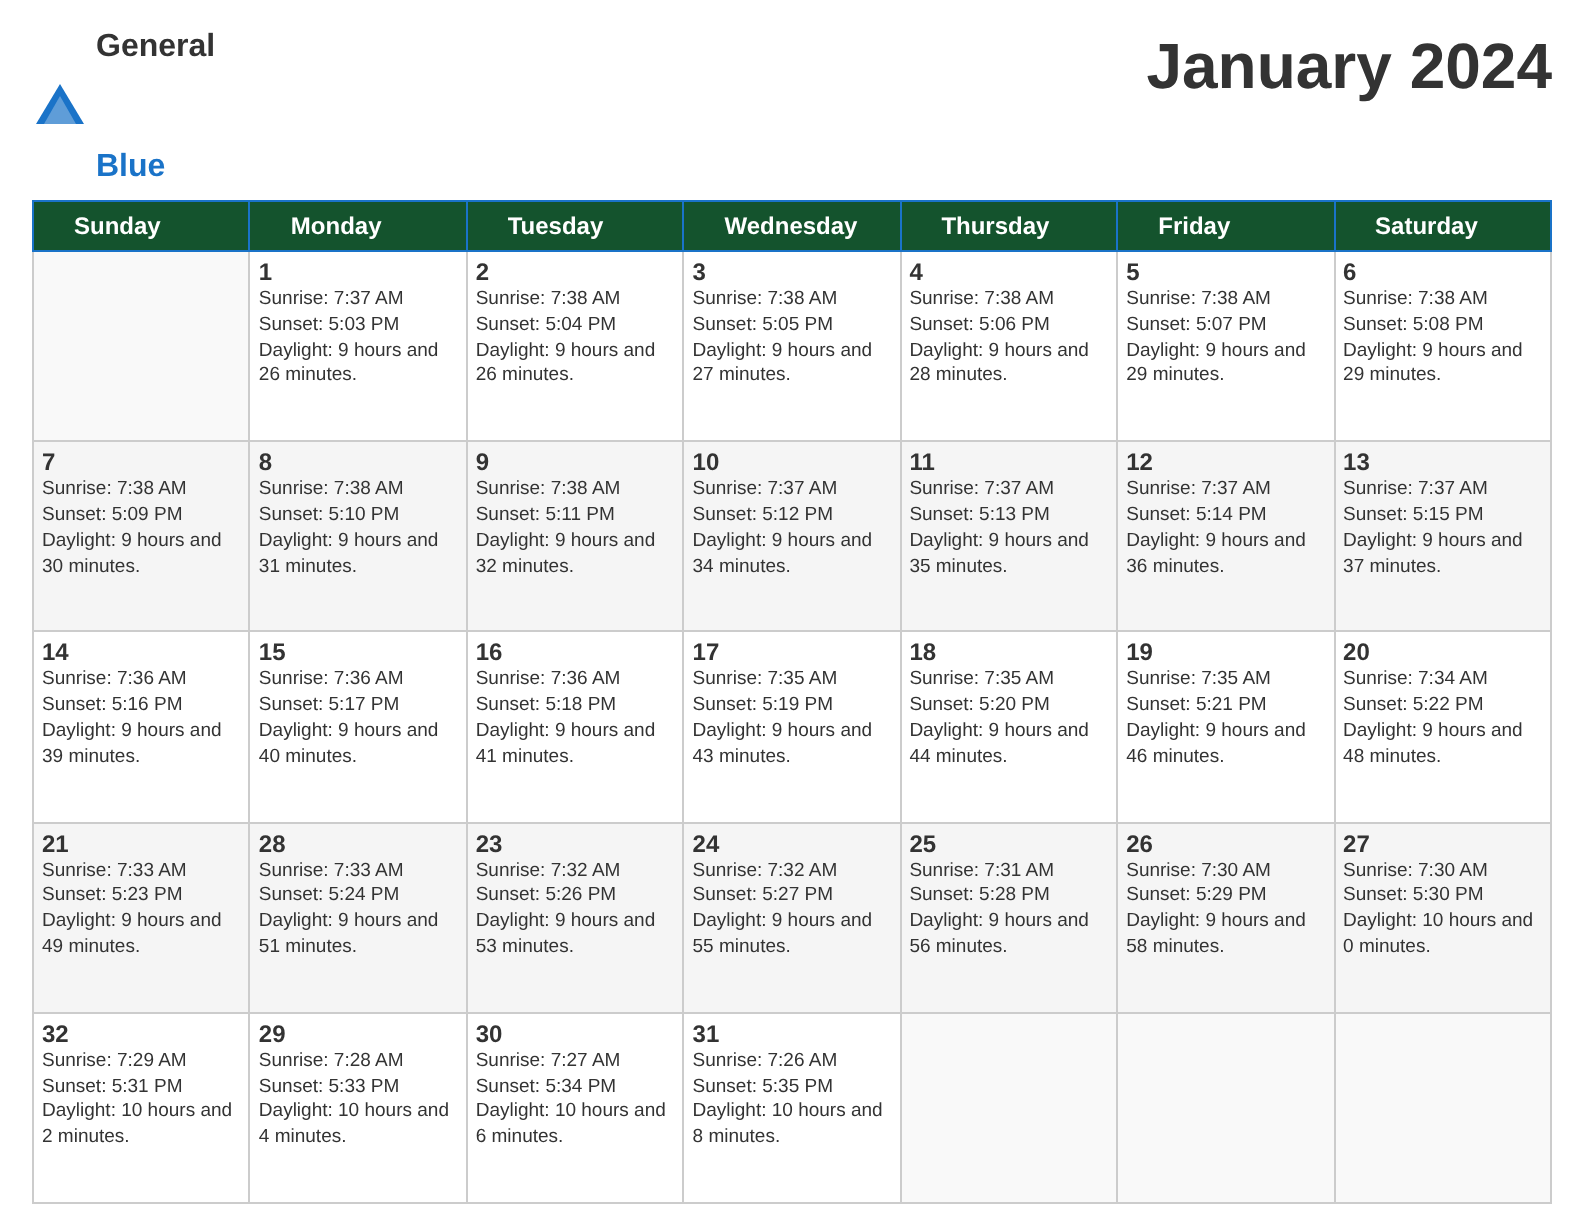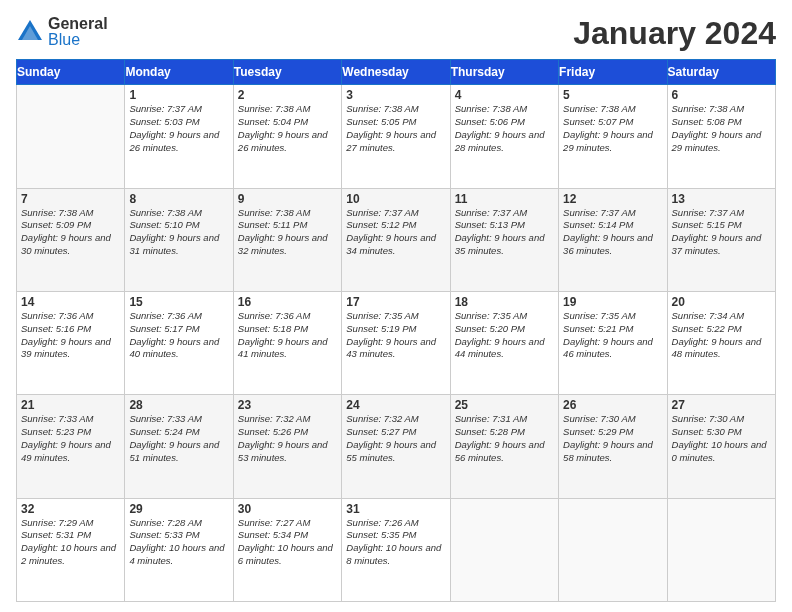--- a/index.html
+++ b/index.html
@@ -34,22 +34,23 @@
       flex-direction: column;
       line-height: 1;
     }
     .logo-general {
       font-size: 16px;
       font-weight: bold;
       color: #333;
     }
     .logo-blue {
       font-size: 16px;
-      font-weight: normal;
+      font-weight: bold;
       color: #1a73c8;
+      margin-top: 44px;
     }
     .logo-icon {
       width: 28px;
       height: 28px;
     }
     .title-area {
       text-align: right;
     }
     .month-title {
       font-size: 32px;
@@ -61,25 +62,25 @@
       font-size: 14px;
       color: #555;
     }
     .calendar {
       flex: 1;
       border-collapse: collapse;
       width: 100%;
       table-layout: fixed;
     }
     .calendar thead tr th {
-      background: #1d4ed8;
+      background: #14532d;
       color: #fff;
       font-size: 12px;
       font-weight: bold;
-      padding: 5px 0;
+      padding: 5px 20px;
       border: 1px solid #1a73c8;
       text-align: left;
     }
     .calendar tbody tr td {
       border: 1px solid #ccc;
       vertical-align: top;
       padding: 3px 4px;
       font-size: 10px;
       color: #333;
       height: 88px;
@@ -87,21 +88,20 @@
     .calendar tbody tr td .day-num {
       font-size: 12px;
       font-weight: bold;
       display: block;
       margin-bottom: 1px;
     }
     .calendar tbody tr td .sun-info {
       font-size: 9.5px;
       line-height: 1.35;
       color: #333;
-      font-style: italic;
     }
     .empty-cell {
       background: #f9f9f9;
     }
     .row-alt {
       background: #f5f5f5;
     }
   </style>
 </head>
 <body>

